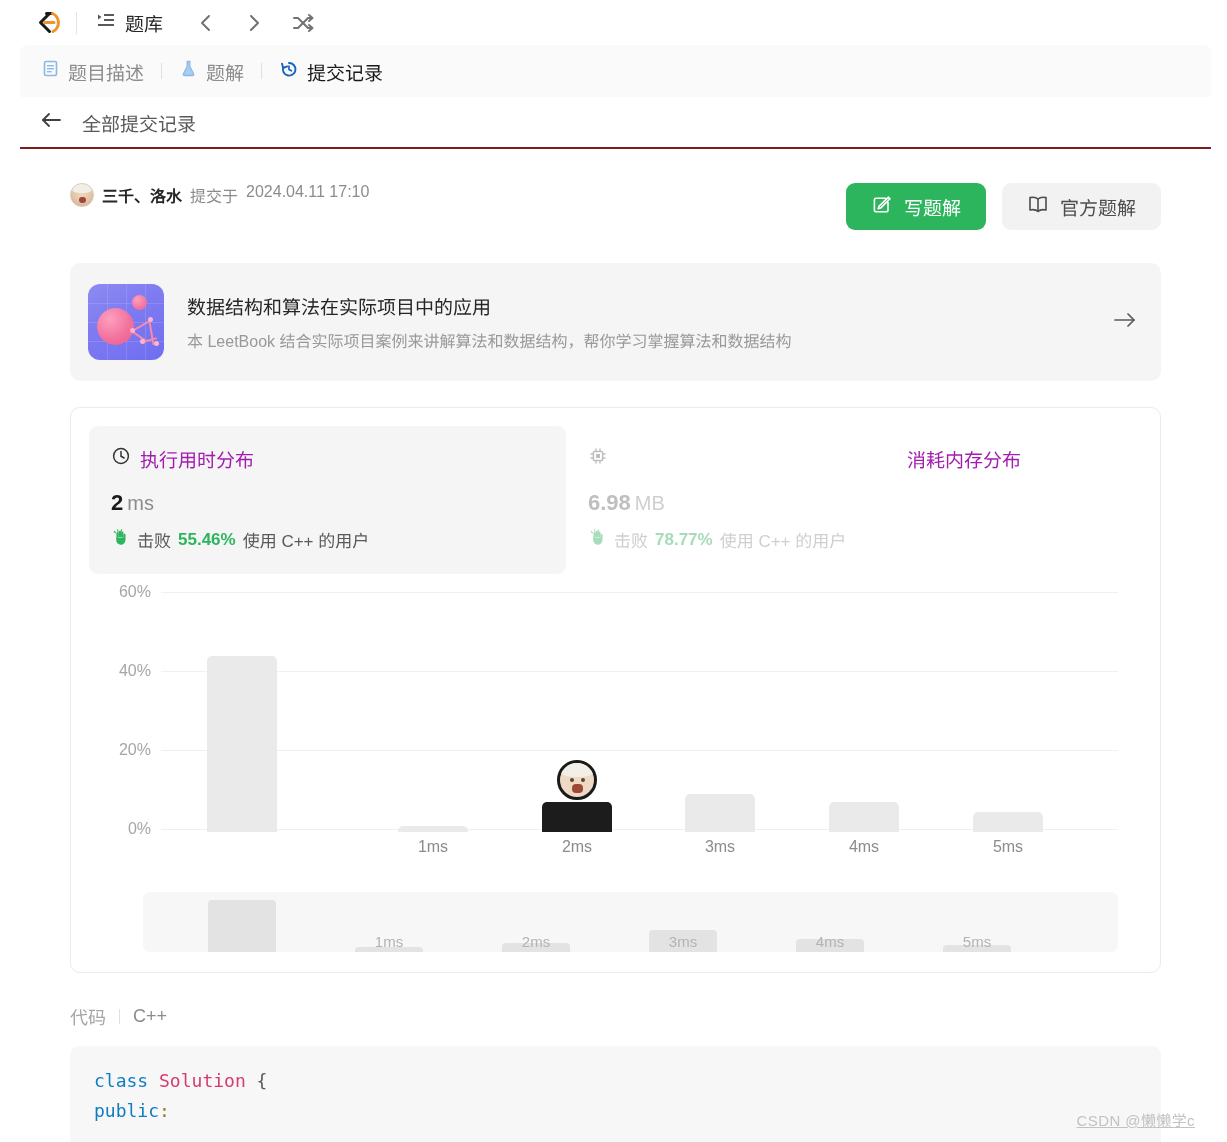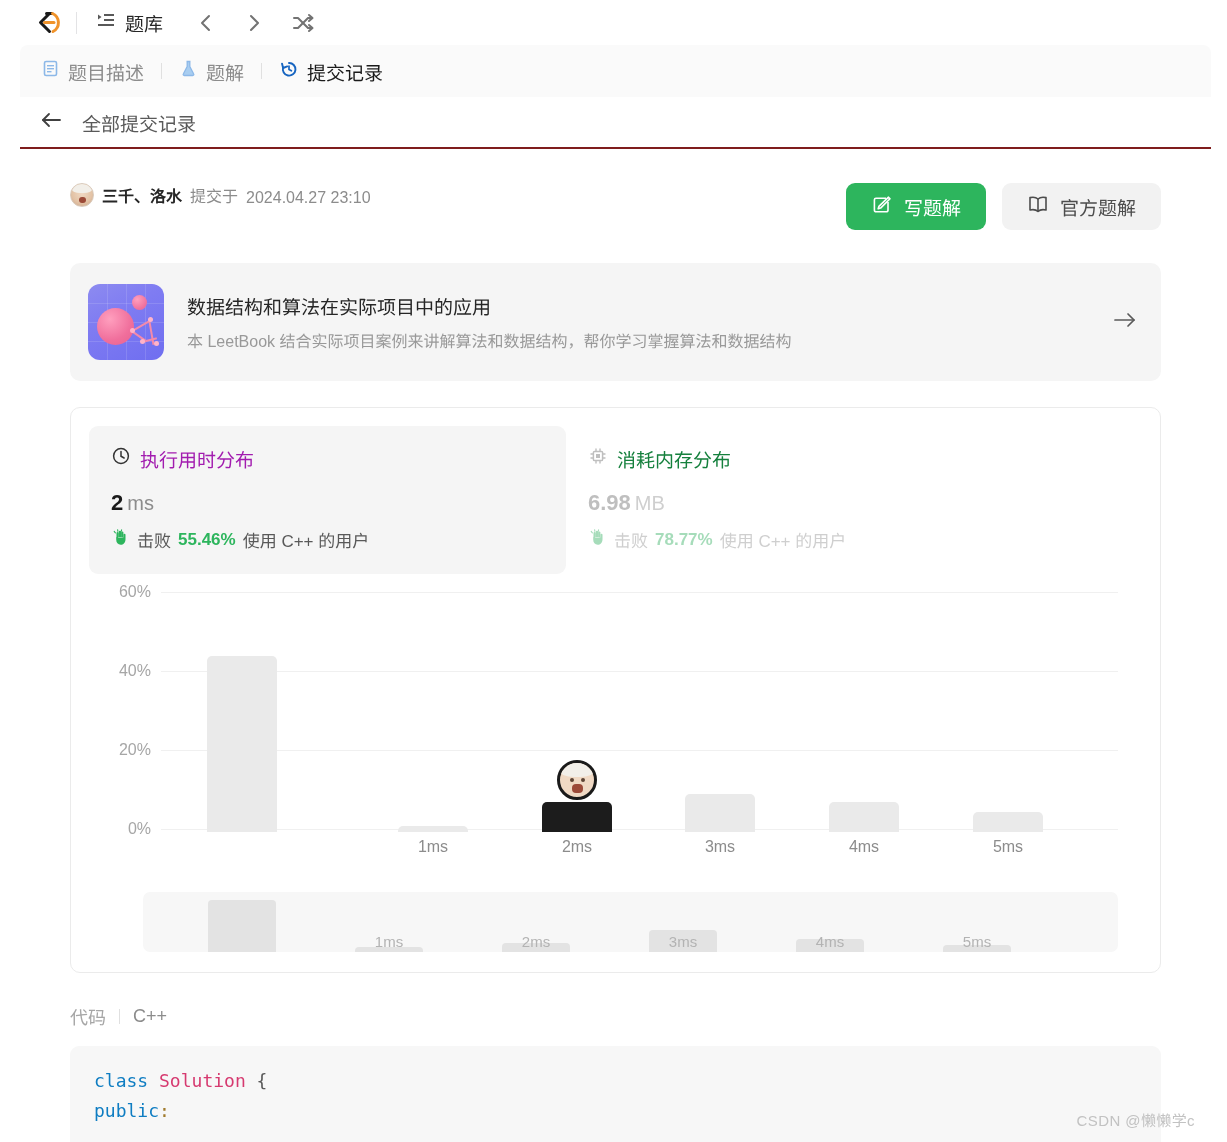--- a/index.html
+++ b/index.html
@@ -64,21 +64,21 @@
   .content { padding: 26px 40px 0 40px; }
 
   
   .status-row { display: flex; align-items: flex-start; justify-content: space-between; padding: 8px 10px 0 10px; }
   .status-left { display: flex; flex-direction: column; gap: 12px; }
   .status-accepted {
     font-size: 23px; font-weight: 700; color: #2db55d;
     text-decoration: underline; text-underline-offset: 4px;
     cursor: pointer; letter-spacing: .5px;
   }
-  .submitter-line { display: flex; align-items: flex-end; gap: 8px; font-size: 16px; }
+  .submitter-line { display: flex; align-items: flex-start; gap: 8px; font-size: 16px; }
   .avatar-sm {
     width: 24px; height: 24px; border-radius: 50%;
     background: radial-gradient(circle at 50% 42%, #f0d9c4 0%, #e3c3a6 58%, #c9a184 100%);
     border: 1px solid #d9cbbd; position: relative; overflow: hidden; flex: none;
   }
   .avatar-sm::before {
     content: ""; position: absolute; left: 1px; right: 1px; top: 0px; height: 9px;
     background: #f2efe9; border-radius: 50% 50% 40% 40%;
   }
   .avatar-sm::after {
@@ -132,21 +132,21 @@
   .stats-card {
     margin: 26px 10px 0 10px;
     border: 1px solid #ebebeb; border-radius: 10px;
     padding: 18px 18px 20px 18px;
   }
   .stat-tabs { display: flex; gap: 0; }
   .stat-tab { width: 477px; border-radius: 9px; padding: 19px 22px 22px 22px; }
   .stat-tab.selected { background: #f5f5f5; }
   .stat-head { display: flex; align-items: center; gap: 9px; font-size: 19px; }
   .stat-head.on { color: #a21caf; }
-  .stat-head.off { color: #15803d; }
+  .stat-head.off { color: #a21caf; justify-content: space-between; }
   .stat-value { margin-top: 18px; font-size: 22px; font-weight: 700; }
   .stat-value.on { color: #1a1a1a; }
   .stat-value.off { color: #bfbfbf; }
   .stat-unit { font-size: 20px; font-weight: 400; margin-left: 4px; }
   .stat-unit.on { color: #8c8c8c; }
   .stat-unit.off { color: #cfcfcf; }
   .stat-beat { margin-top: 11px; font-size: 17px; display: flex; align-items: center; gap: 7px; }
   .stat-beat.on { color: #595959; }
   .stat-beat.off { color: #cfcfcf; }
   .pct-on { color: #2db55d; font-weight: 700; }
@@ -202,21 +202,21 @@
     font-size: 18px; line-height: 30px; color: #333;
     white-space: pre;
   }
   .k { color: #0f7dc2; }
   .t { color: #d63a70; }
   .p { color: #a07a2c; }
   .pun { color: #595959; }
 
   .watermark {
     position: absolute; right: 16px; bottom: 12px;
-    font-size: 15px; color: #c2c2c2; letter-spacing: .4px;
+    font-size: 15px; color: #c2c2c2; letter-spacing: .4px; text-decoration: underline;
   }
 </style>
 </head>
 <body>
 
 <div class="topnav">
   <div class="logo-wrap">
     <svg width="30" height="30" viewBox="0 0 30 30">
       <path d="M17.5 5.5 L8.5 14.5 L17.5 23.5" stroke="#1a1a1a" stroke-width="3" fill="none" stroke-linecap="round" stroke-linejoin="round"></path>
       <path d="M14.5 5.5 L20 5.5" stroke="#1a1a1a" stroke-width="3" fill="none" stroke-linecap="round"></path>
@@ -305,21 +305,21 @@
   </div>
 
   <div class="content">
 
     <div class="status-row">
       <div class="status-left">
         <div class="submitter-line">
           <span class="avatar-sm"></span>
           <span class="submitter-name">三千、洛水</span>
           <span class="submitter-meta">提交于</span>
-          <span class="submitter-meta">2024.04.27 23:10</span>
+          <span class="submitter-meta">2024.04.11 17:10</span>
         </div>
       </div>
       <div class="status-right">
         <button class="btn btn-green">
           <span>
             <svg width="22" height="21" viewBox="0 0 22 21">
               <path d="M17.5 3.2 L19 4.7 L9.6 14.1 L7.2 14.8 L7.9 12.4 Z" fill="none" stroke="#ffffff" stroke-width="1.6" stroke-linejoin="round"></path>
               <path d="M15 4.2 H5 A1.6 1.6 0 0 0 3.4 5.8 V16.2 A1.6 1.6 0 0 0 5 17.8 H15.4 A1.6 1.6 0 0 0 17 16.2 V8" fill="none" stroke="#ffffff" stroke-width="1.6" stroke-linejoin="round"></path>
             </svg>
           </span>

